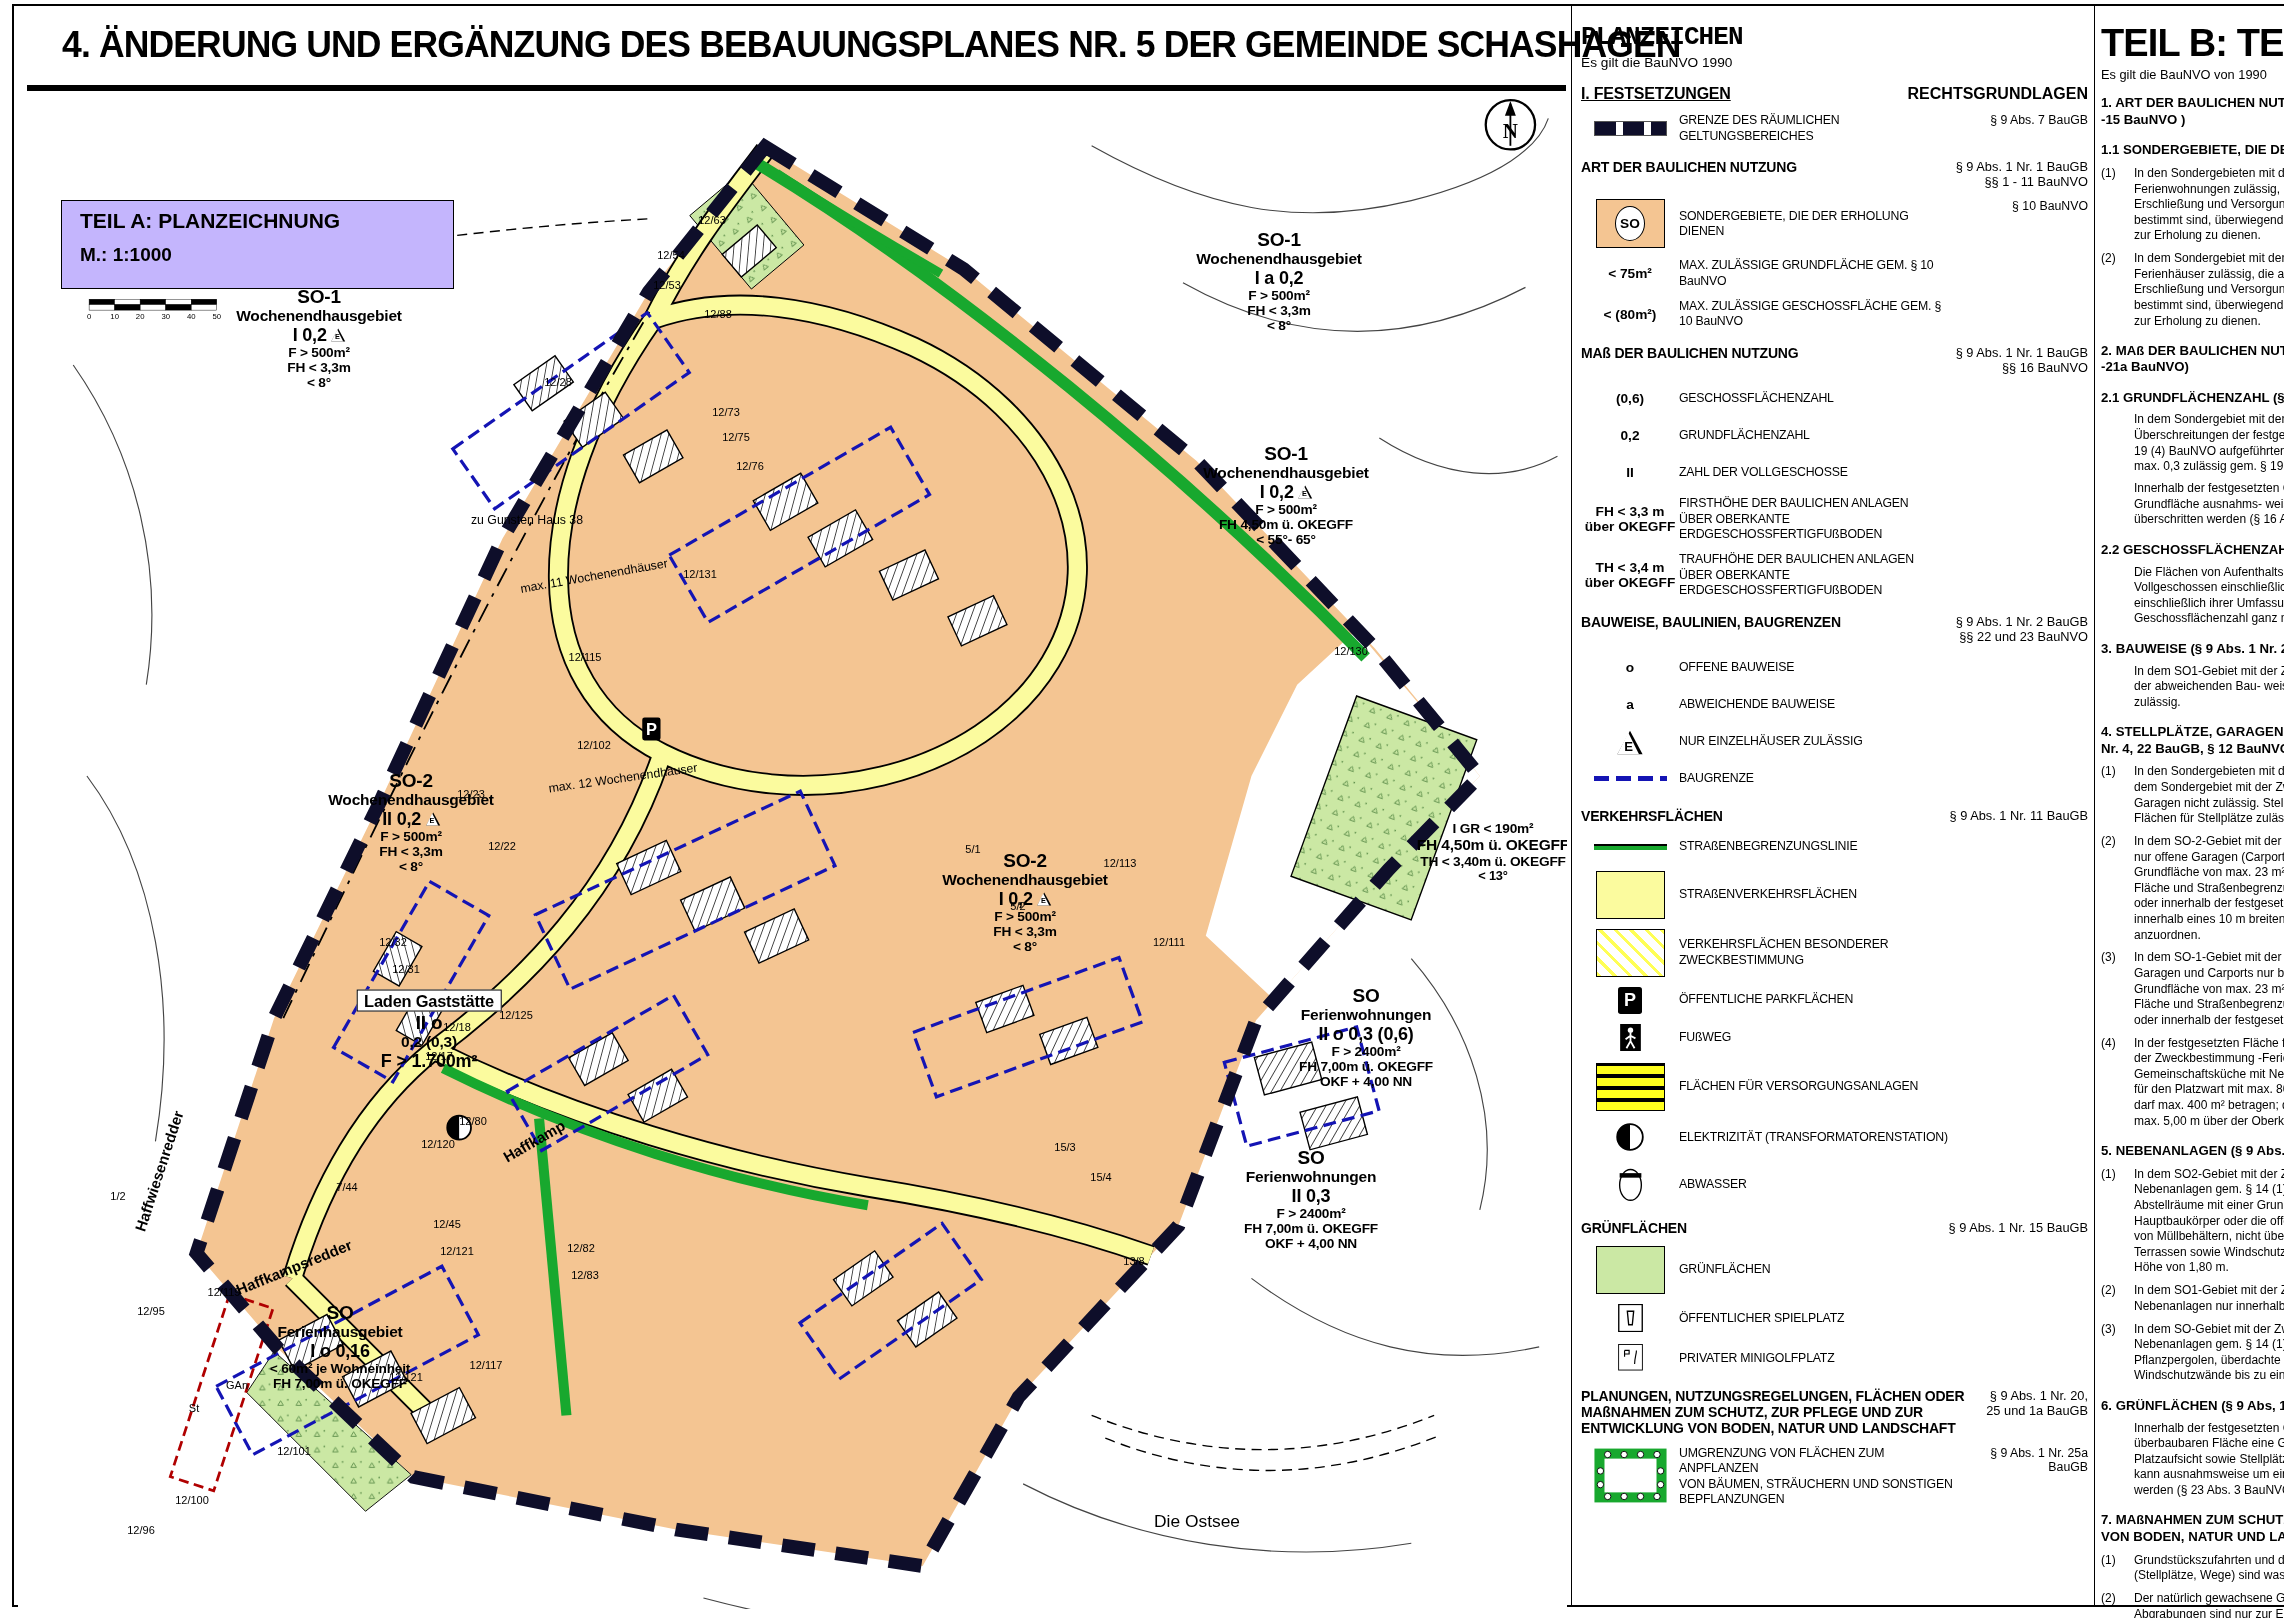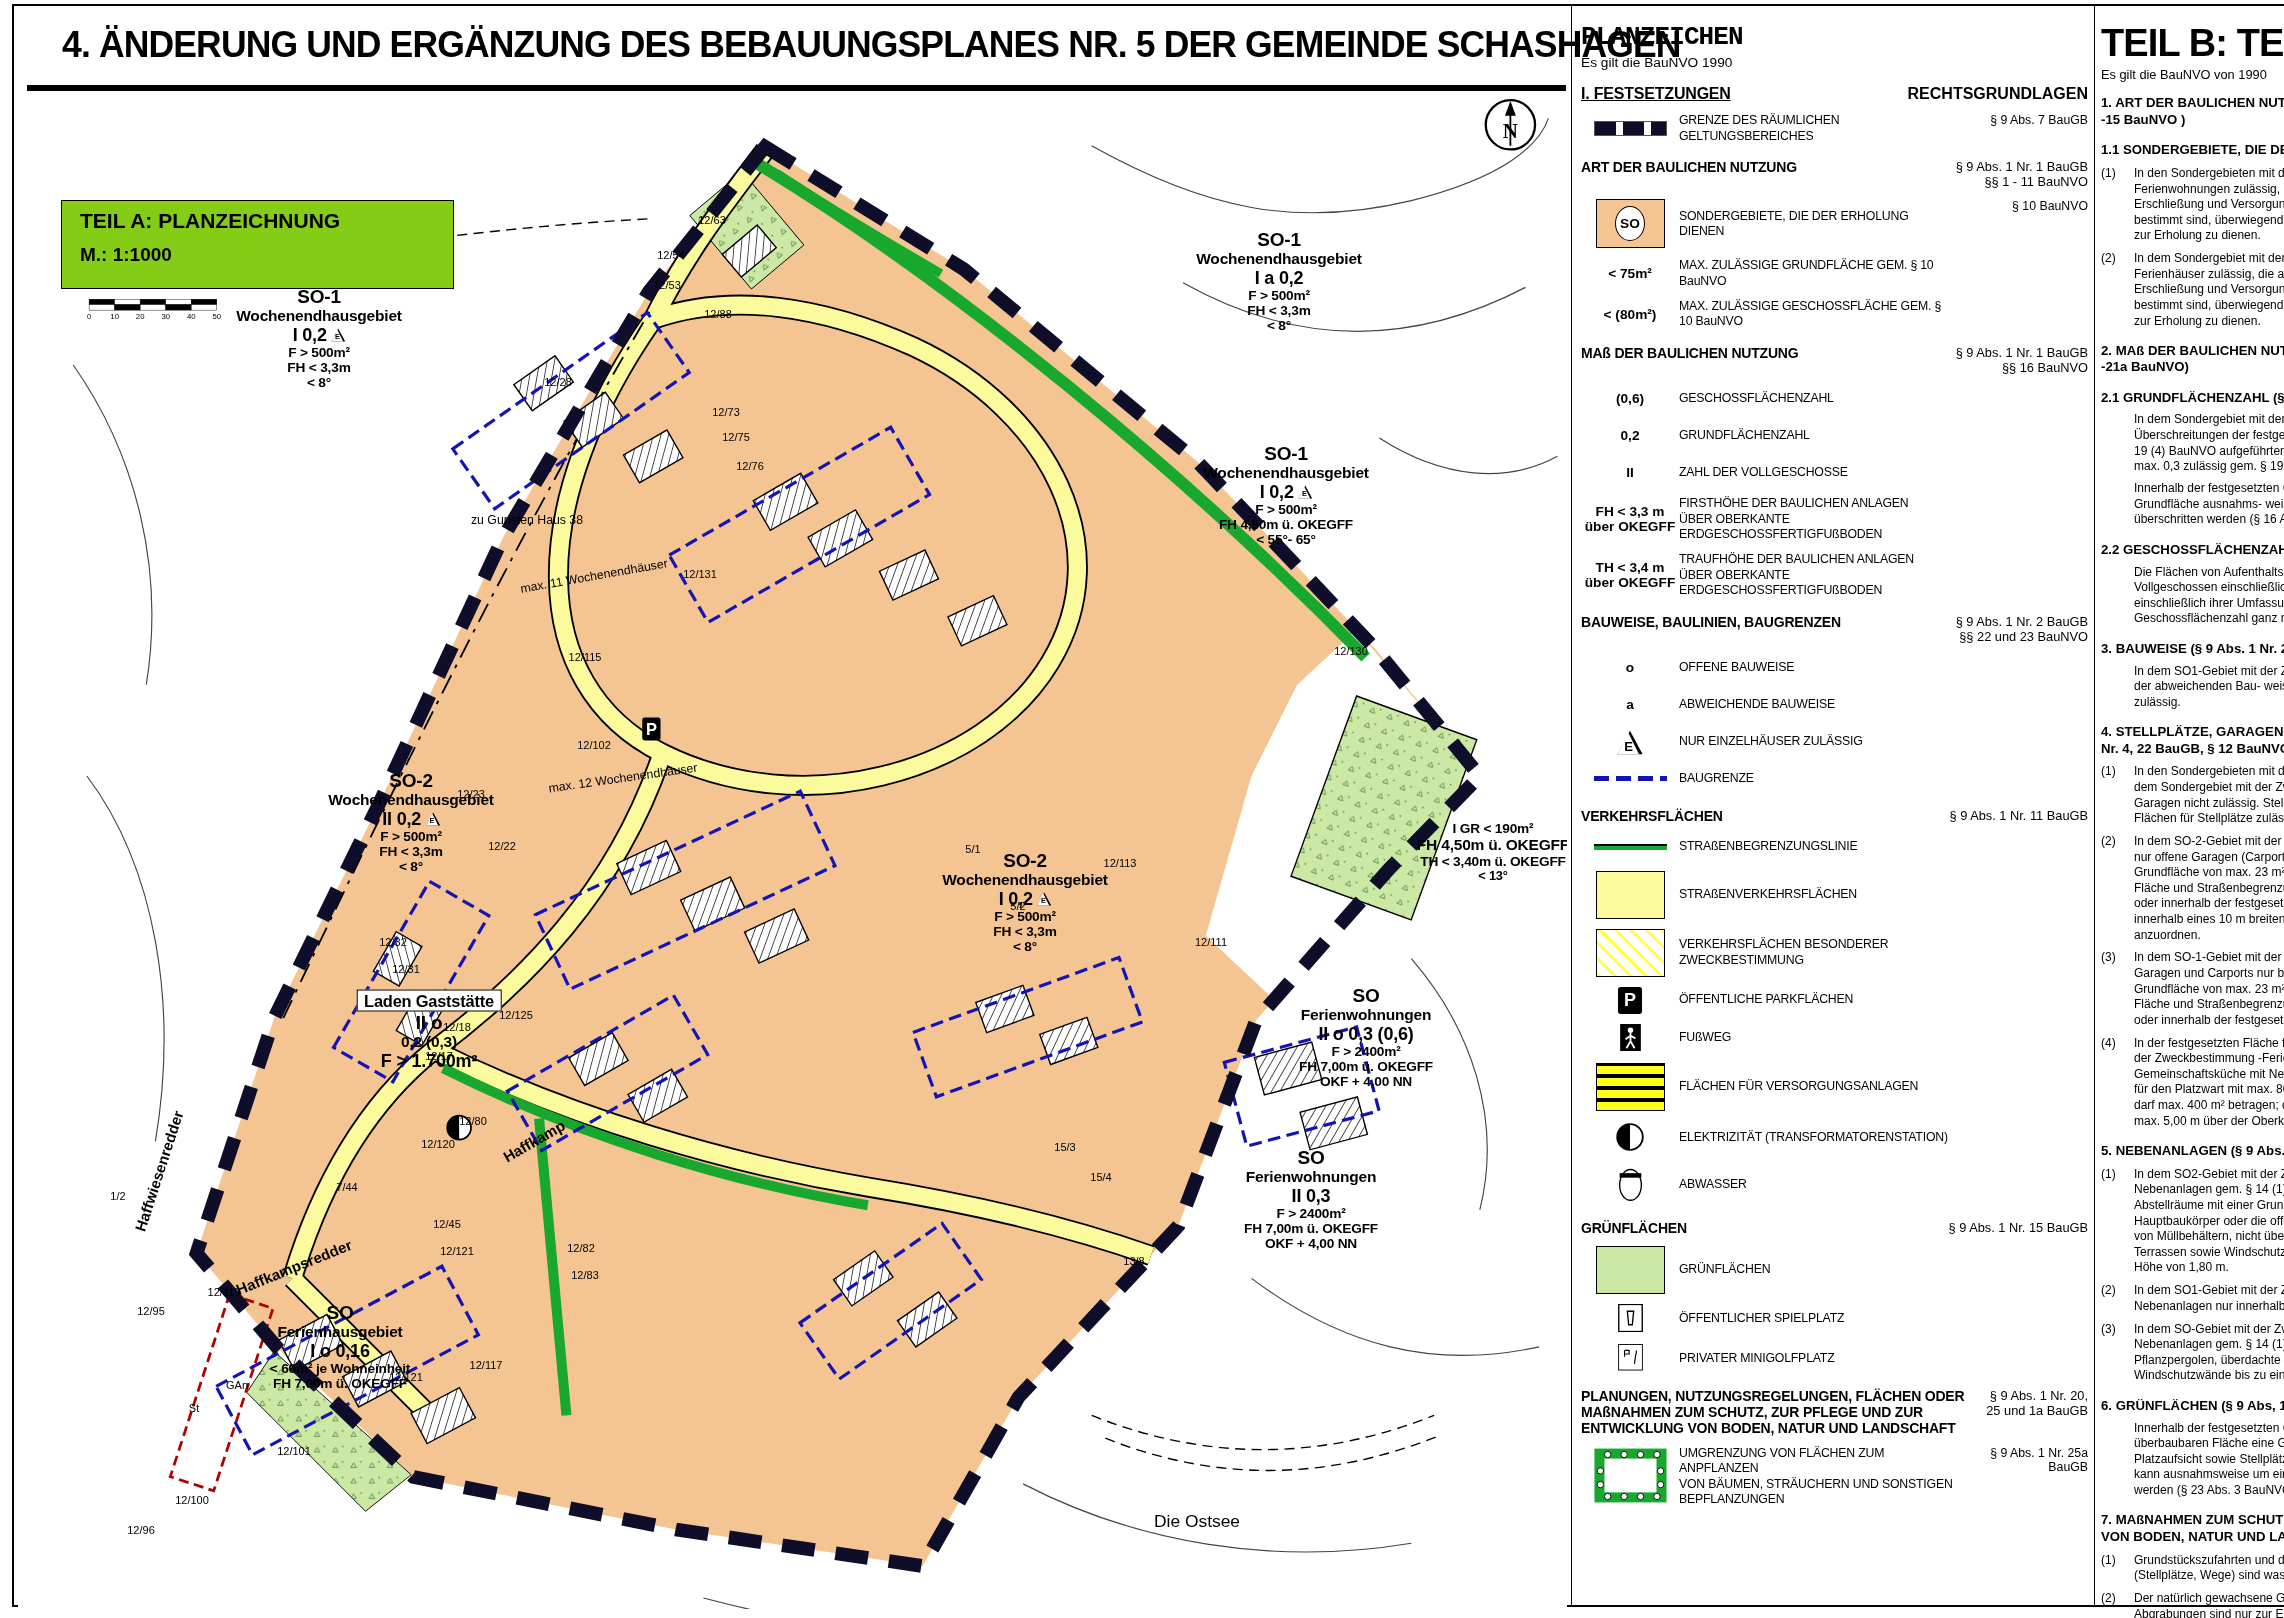--- a/index.html
+++ b/index.html
@@ -6,21 +6,21 @@
   .sheet{position:relative;width:3076px;height:1619px;background:#fff;
     font-family:"Liberation Sans",sans-serif;color:#000;overflow:hidden;}
   .sheet *{box-sizing:border-box;}
   .frame{position:absolute;left:12px;top:3.7px;right:4.6px;bottom:12px;border:2.3px solid #000;pointer-events:none;}
   .vline{position:absolute;top:3.7px;bottom:12px;width:1.4px;background:#000;}
   .main-title{position:absolute;left:62px;top:24px;width:1498px;font-size:37px;font-weight:bold;
     letter-spacing:-0.9px;white-space:nowrap;transform:scaleX(.96);transform-origin:left;}
   .map-rule{position:absolute;left:27px;top:85px;width:1539px;height:6px;background:#000;}
   .map-panel{position:absolute;left:18px;top:91px;width:1549px;height:1518px;background:#fff;overflow:hidden;}
   .map-overlay{position:absolute;inset:0;}
-  .teila-box{position:absolute;left:43px;top:109px;width:393px;height:89px;border:1.4px solid #000;background:#84cc16;}
+  .teila-box{position:absolute;left:43px;top:109px;width:393px;height:89px;border:1.4px solid #000;background:#c4b5fd;}
   .teila-t1{position:absolute;left:18px;top:8.2px;font-size:21px;font-weight:bold;}
   .teila-t2{position:absolute;left:18px;top:43px;font-size:19px;font-weight:bold;}
   .scalebar{position:absolute;left:62px;top:208px;}
   .area-label{position:absolute;text-align:center;transform:translate(-50%,-50%);line-height:1.12;
     font-weight:bold;letter-spacing:-0.2px;white-space:nowrap;}
   .area-label .l0{font-size:19px;}
   .area-label .l1{font-size:15.5px;}
   .area-label .l2{font-size:18px;}
   .area-label .ln{font-size:13.7px;}
   .area-label.small .l0,.area-label.small .l2{font-size:13.7px;}
@@ -290,21 +290,21 @@
         <div class="map-parcel" style="left: 700px; top: 223px;">12/88</div>
         <div class="map-parcel" style="left: 540px; top: 291px;">12/28</div>
         <div class="map-parcel" style="left: 708px; top: 321px;">12/73</div>
         <div class="map-parcel" style="left: 718px; top: 346px;">12/75</div>
         <div class="map-parcel" style="left: 732px; top: 375px;">12/76</div>
         <div class="map-parcel" style="left: 567px; top: 566px;">12/115</div>
         <div class="map-parcel" style="left: 682px; top: 483px;">12/131</div>
         <div class="map-parcel" style="left: 1333px; top: 560px;">12/130</div>
         <div class="map-parcel" style="left: 576px; top: 654px;">12/102</div>
         <div class="map-parcel" style="left: 1102px; top: 772px;">12/113</div>
-        <div class="map-parcel" style="left: 1151px; top: 851px; margin-left: 42px;">12/111</div>
+        <div class="map-parcel" style="left: 1151px; top: 851px;">12/111</div>
         <div class="map-parcel" style="left: 453px; top: 703px;">12/23</div>
         <div class="map-parcel" style="left: 484px; top: 755px;">12/22</div>
         <div class="map-parcel" style="left: 439px; top: 936px;">12/18</div>
         <div class="map-parcel" style="left: 421px; top: 965px;">12/17</div>
         <div class="map-parcel" style="left: 375px; top: 851px;">12/32</div>
         <div class="map-parcel" style="left: 388px; top: 878px;">12/31</div>
         <div class="map-parcel" style="left: 498px; top: 924px;">12/125</div>
         <div class="map-parcel" style="left: 329px; top: 1096px;">7/44</div>
         <div class="map-parcel" style="left: 429px; top: 1133px;">12/45</div>
         <div class="map-parcel" style="left: 955px; top: 758px;">5/1</div>

